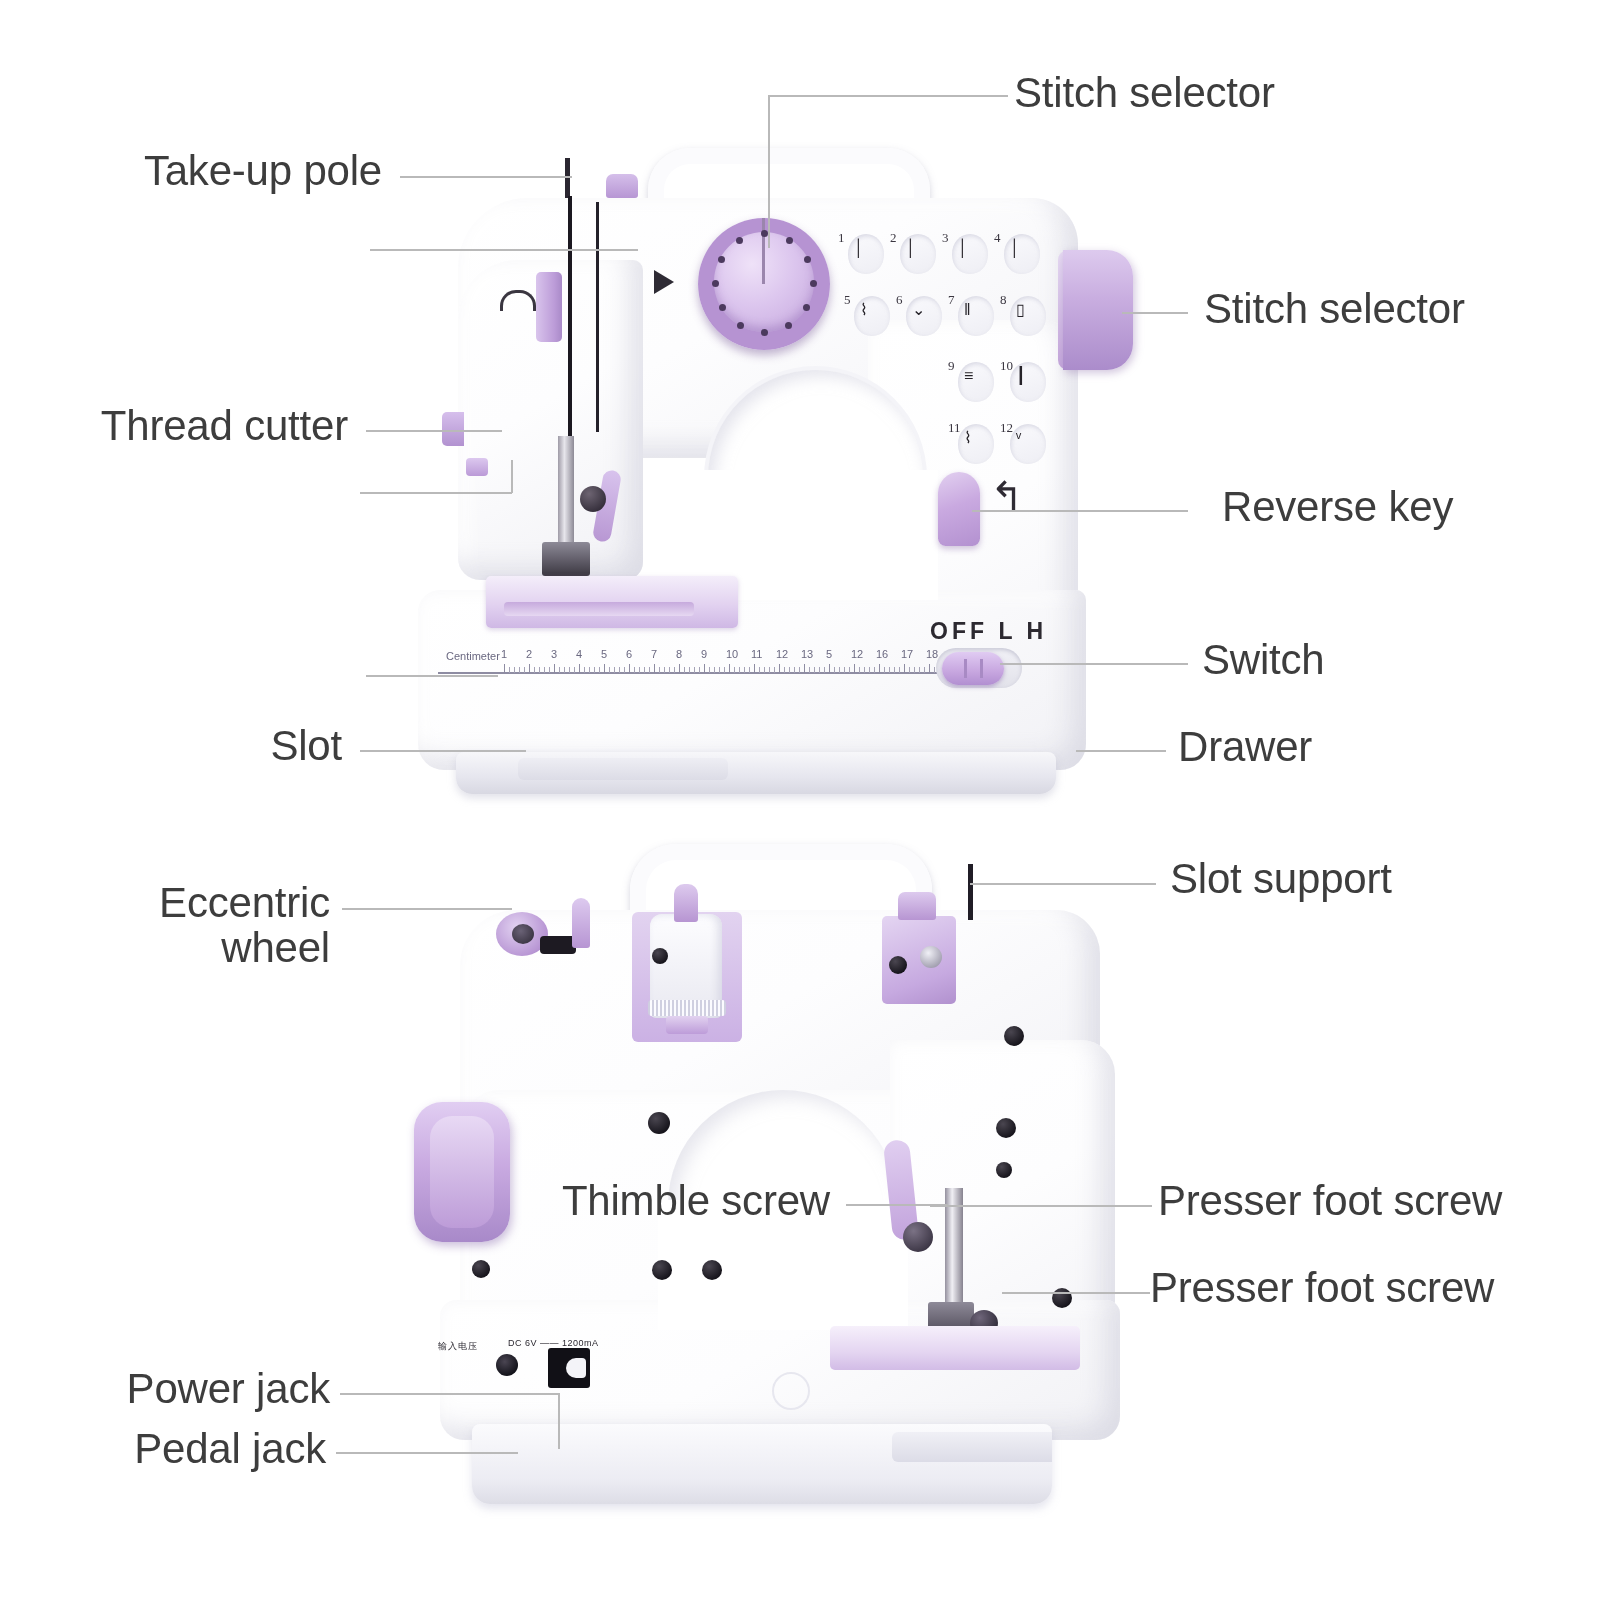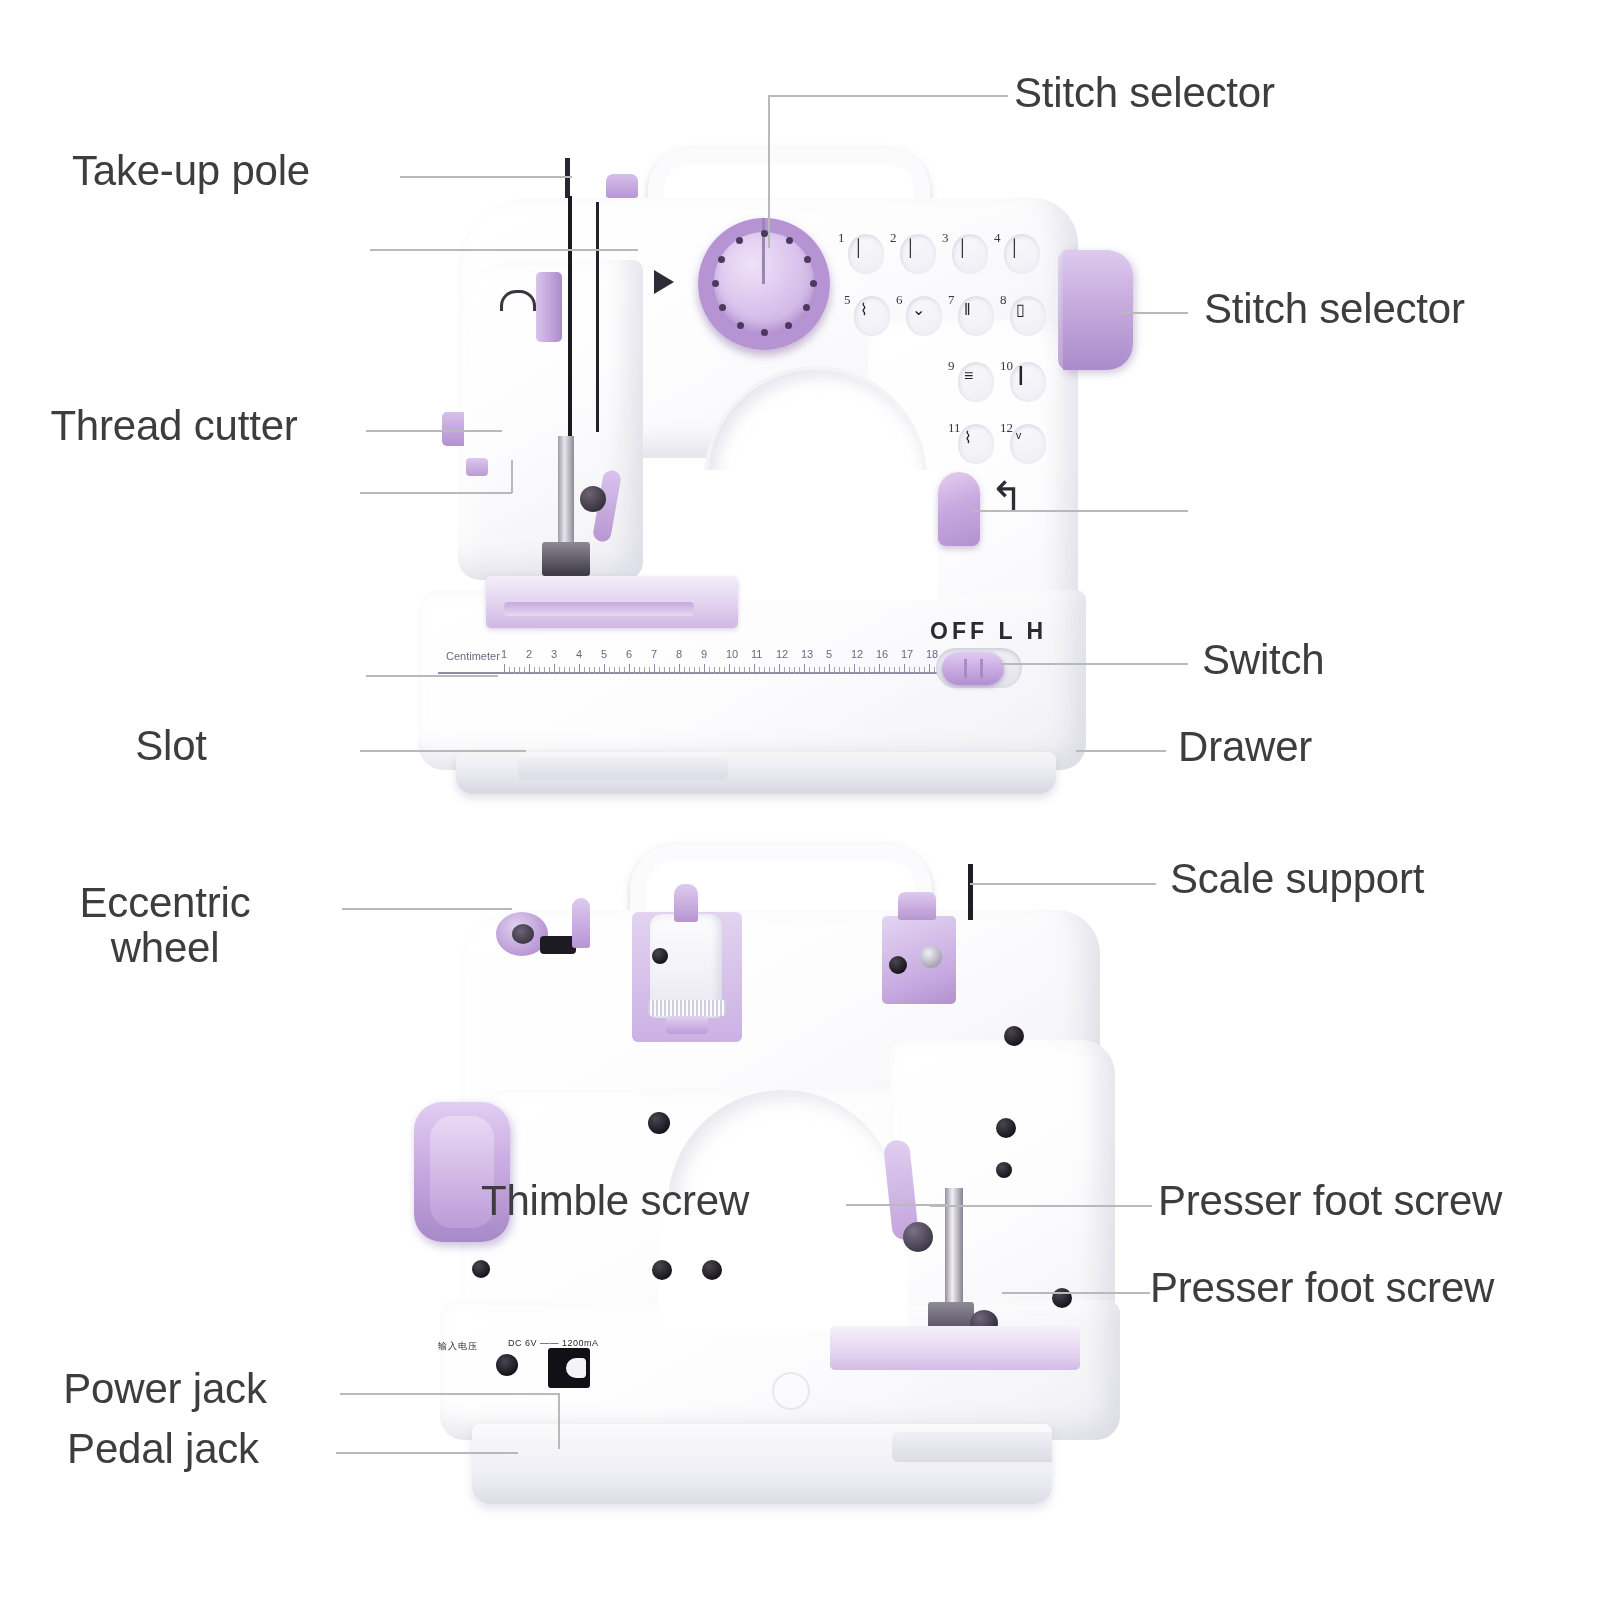--- a/index.html
+++ b/index.html
@@ -27,21 +27,21 @@
   
   .label {
     position: absolute;
     font-size: 42px;
     font-weight: 400;
     color: #3d3d3d;
     white-space: nowrap;
     line-height: 1.08;
     letter-spacing: -0.2px;
   }
-  .label.r { text-align: center; }
+  .label.r { text-align: right; }
   .label.l { text-align: left; }
 
   
   .lead {
     position: absolute;
     background: #b9b9b9;
   }
   .lead.h { height: 2px; }
   .lead.v { width: 2px; }
 
@@ -847,35 +847,36 @@
 
 
   <div class="label r" style="left:0;top:403px;width:348px">Thread cutter</div>
 
 
 
   <div class="label r" style="left:0;top:723px;width:342px">Slot</div>
 
   <div class="label l" style="left:1204px;top:286px">Stitch selector</div>
 
+  <div class="label l" style="left:1222px;top:484px">Reverse key</div>
 
   <div class="label l" style="left:1202px;top:637px">Switch</div>
 
   <div class="label l" style="left:1178px;top:724px">Drawer</div>
 
   <div class="label r" style="left:400px;top:1178px;width:430px">Thimble screw</div>
 
   <div class="label r" style="left:0;top:880px;width:330px">
     <span>Eccentric</span><br>
     <span>wheel</span>
   </div>
 
   <div class="label r" style="left:0;top:1366px;width:330px">Power jack</div>
 
   <div class="label r" style="left:0;top:1426px;width:326px">Pedal jack</div>
 
-  <div class="label l" style="left:1170px;top:856px">Scale support</div>
+  <div class="label l" style="left:1170px;top:856px">Slot support</div>
 
   <div class="label l" style="left:1158px;top:1178px">Presser foot screw</div>
 
   <div class="label l" style="left:1150px;top:1265px">Presser foot screw</div>
 
 </div>
 
 </body></html>

